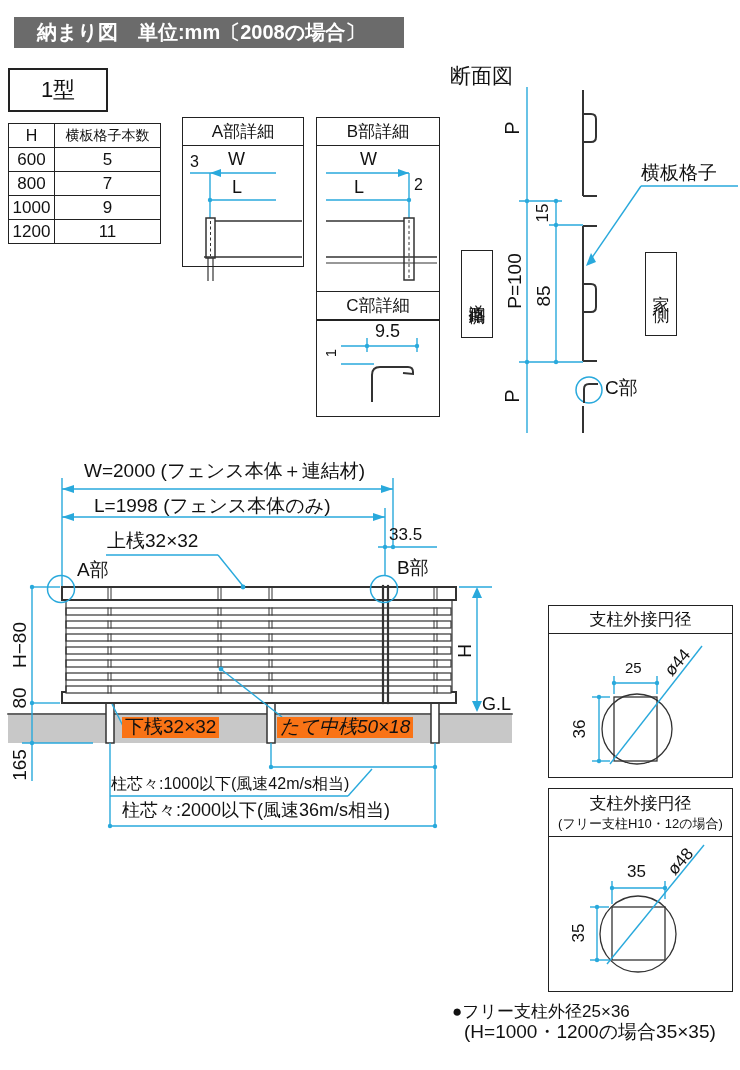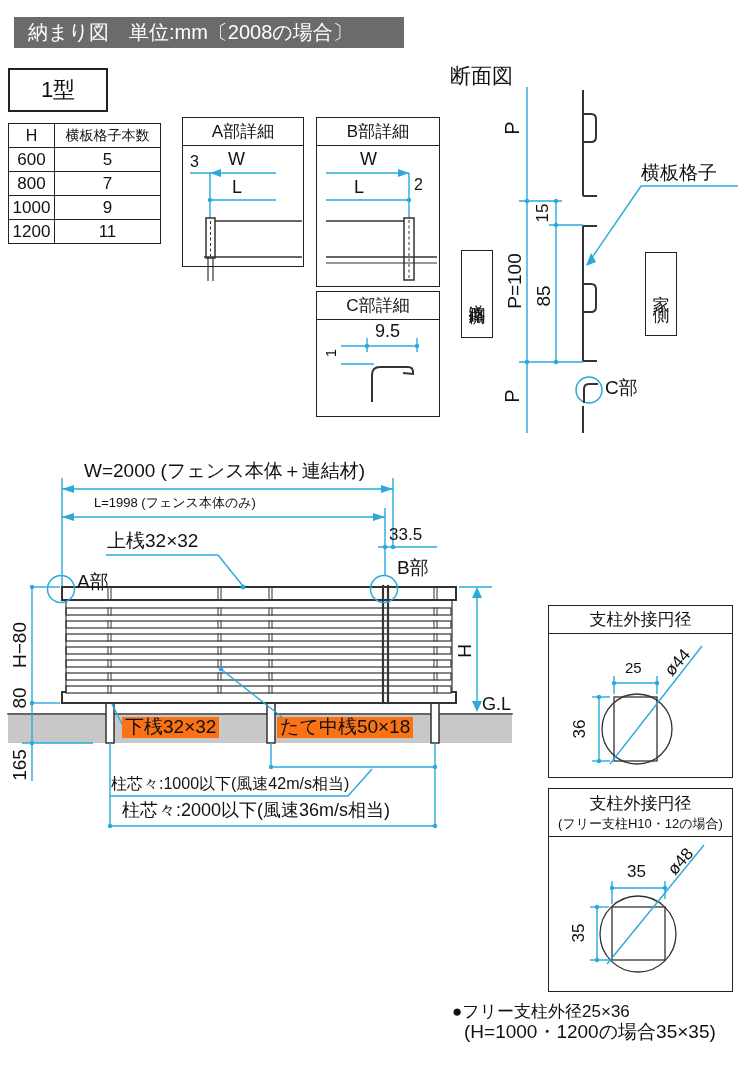--- a/index.html
+++ b/index.html
@@ -4,21 +4,21 @@
 <style>
   html,body{margin:0;padding:0;background:#fff;}
   #canvas{position:relative;width:740px;height:1070px;background:#fff;overflow:hidden;
           font-family:"Liberation Sans","DejaVu Sans",sans-serif;color:#111;}
   svg{position:absolute;left:0;top:0;}
   .lbl{position:absolute;white-space:nowrap;color:#111;line-height:1.1;}
   .rot{transform:translate(-50%,-50%) rotate(-90deg);}
   .rot45{transform:translate(-50%,-50%) rotate(-49deg);}
   .whitebg{background:#f97316;padding:0 3px;}
   .titlebar{position:absolute;left:14px;top:17px;width:390px;height:31px;background:#6b6b6b;
-            color:#fff;font-size:20px;font-weight:normal;line-height:31px;padding-left:14px;box-sizing:border-box;}
+            color:#fff;font-size:20px;font-weight:bold;line-height:31px;padding-left:23px;box-sizing:border-box;}
   .typebox{position:absolute;left:8px;top:68px;width:96px;height:40px;border:2px solid #222;
            display:flex;align-items:center;justify-content:center;font-size:22px;}
   table.spec{position:absolute;left:8px;top:123px;border-collapse:collapse;}
   table.spec th,table.spec td{border:1.5px solid #222;text-align:center;padding:0;height:23px;}
   table.spec th{font-weight:normal;}
   .col-h{width:45px;font-size:16px;}
   .col-c{width:105px;font-size:14px;}
   td.num{font-size:17px;}
   .dbox{position:absolute;border:1.5px solid #222;box-sizing:border-box;}
   .dtitle{height:27px;border-bottom:1.5px solid #222;display:flex;align-items:center;justify-content:center;
@@ -318,21 +318,21 @@
   </tbody>
     </table>
 
   <div class="dbox" style="left:182px;top:117px;width:122px;height:150px;">
     <div class="dtitle">A部詳細</div>
   </div>
   <div class="lbl" style="left:190px;top:153px;font-size:16px;">3</div>
   <div class="lbl" style="left:228px;top:150px;font-size:18px;">W</div>
   <div class="lbl" style="left:232px;top:178px;font-size:18px;">L</div>
 
-  <div class="dbox" style="left:316px;top:117px;width:124px;height:170px;">
+  <div class="dbox" style="left:316px;top:117px;width:124px;height:204px;">
     <div class="dtitle">B部詳細</div>
   </div>
   <div class="lbl" style="left:360px;top:150px;font-size:18px;">W</div>
   <div class="lbl" style="left:354px;top:178px;font-size:18px;">L</div>
   <div class="lbl" style="left:414px;top:176px;font-size:16px;">2</div>
 
   <div class="dbox" style="left:316px;top:291px;width:124px;height:126px;">
     <div class="dtitle">C部詳細</div>
   </div>
   <div class="lbl" style="left:375px;top:322px;font-size:18px;">9.5</div>
@@ -347,32 +347,32 @@
   <div class="vbox" style="left:461px;top:250px;width:32px;height:88px;">
     <span class="vtext">道路側</span>
   </div>
   <div class="vbox" style="left:645px;top:252px;width:32px;height:84px;">
     <span class="vtext2">家側</span>
   </div>
   <div class="lbl" style="left:641px;top:163px;font-size:19px;">横板格子</div>
   <div class="lbl" style="left:605px;top:378px;font-size:19px;">C部</div>
 
   <div class="lbl" style="left:84px;top:461px;font-size:19px;">W=2000 (フェンス本体＋連結材)</div>
-  <div class="lbl" style="left:94px;top:496px;font-size:13px;">L=1998 (フェンス本体のみ)</div>
+  <div class="lbl" style="left:94px;top:496px;font-size:19px;">L=1998 (フェンス本体のみ)</div>
   <div class="lbl" style="left:389px;top:526px;font-size:17px;">33.5</div>
   <div class="lbl" style="left:107px;top:531px;font-size:19px;">上桟32×32</div>
-  <div class="lbl" style="left:77px;top:560px;font-size:19px;margin-top:12px;">A部</div>
+  <div class="lbl" style="left:77px;top:560px;font-size:19px;">A部</div>
   <div class="lbl" style="left:397px;top:558px;font-size:19px;">B部</div>
   <div class="lbl rot" style="left:465px;top:651px;font-size:19px;">H</div>
   <div class="lbl" style="left:482px;top:695px;font-size:18px;">G.L</div>
   <div class="lbl rot" style="left:20px;top:645px;font-size:19px;">H−80</div>
   <div class="lbl rot" style="left:20px;top:698px;font-size:19px;">80</div>
   <div class="lbl rot" style="left:20px;top:765px;font-size:19px;">165</div>
   <div class="lbl whitebg" style="left:122px;top:717px;font-size:19px;">下桟32×32</div>
-  <div class="lbl whitebg" style="left:277px;top:717px;font-size:19px;">たて中桟50×18</div>
+  <div class="lbl whitebg" style="left:277px;top:717px;font-size:19px;font-style:italic;">たて中桟50×18</div>
   <div class="lbl" style="left:111px;top:775px;font-size:16px;">柱芯々:1000以下(風速42m/s相当)</div>
   <div class="lbl" style="left:122px;top:801px;font-size:18px;">柱芯々:2000以下(風速36m/s相当)</div>
 
   <div class="dbox" style="left:548px;top:605px;width:185px;height:173px;">
     <div class="dtitle">支柱外接円径</div>
   </div>
   <div class="lbl" style="left:625px;top:660px;font-size:15px;">25</div>
   <div class="lbl rot" style="left:580px;top:729px;font-size:17px;">36</div>
   <div class="lbl rot45" style="left:678px;top:663px;font-size:17px;">ø44</div>
 

